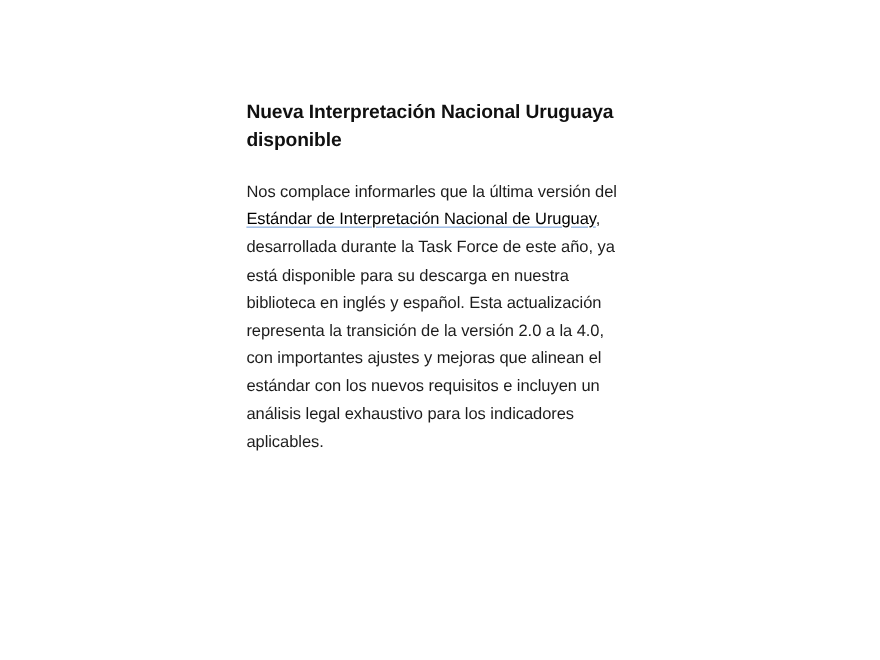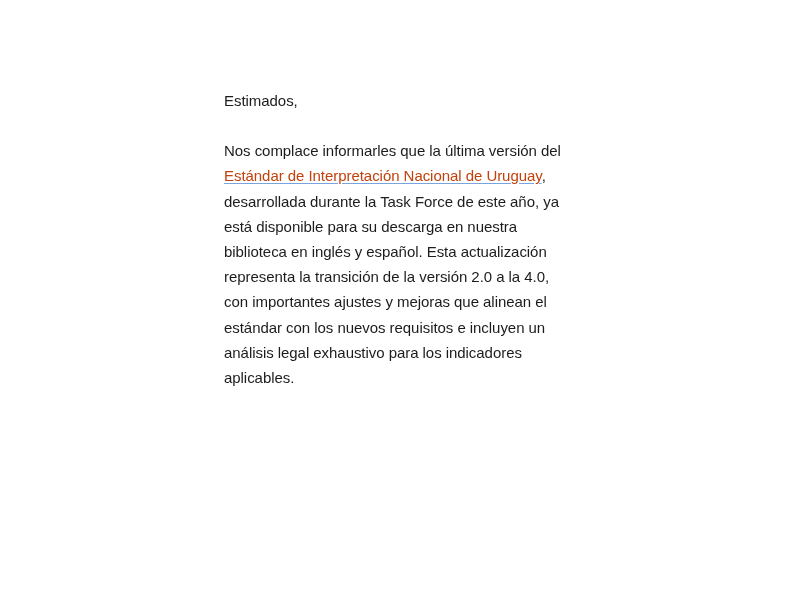--- a/index.html
+++ b/index.html
@@ -35,31 +35,31 @@
     margin: 0 0 22px 0;
   }
   .para {
     font-size: 15px;
     line-height: 25.2px;
     color: #1c1c1c;
     margin: 0 0 25px 0;
     letter-spacing: -0.05px;
   }
   a.doc-link {
-    color: #c2410c;
+    color: #000000;
     text-decoration-color: #7ba4dc;
     text-underline-offset: 1.5px;
   }
 </style>
 </head>
 <body>
 
 <div class="page">
   <div class="email-body">
 
+    <h1 class="email-heading">Nueva Interpretación Nacional Uruguaya disponible</h1>
 
-    <p class="para">Estimados,</p>
 
     <p class="para"><span>Nos complace informarles que la última versión del </span><a class="doc-link" href="#">Estándar de Interpretación Nacional de Uruguay</a><span>, desarrollada durante la Task Force de este año, ya está disponible para su descarga en nuestra biblioteca en inglés y español. Esta actualización representa la transición de la versión 2.0 a la 4.0, con importantes ajustes y mejoras que alinean el estándar con los nuevos requisitos e incluyen un análisis legal exhaustivo para los indicadores aplicables.</span></p>
 
 
   </div>
 </div>
 
 </body></html>

